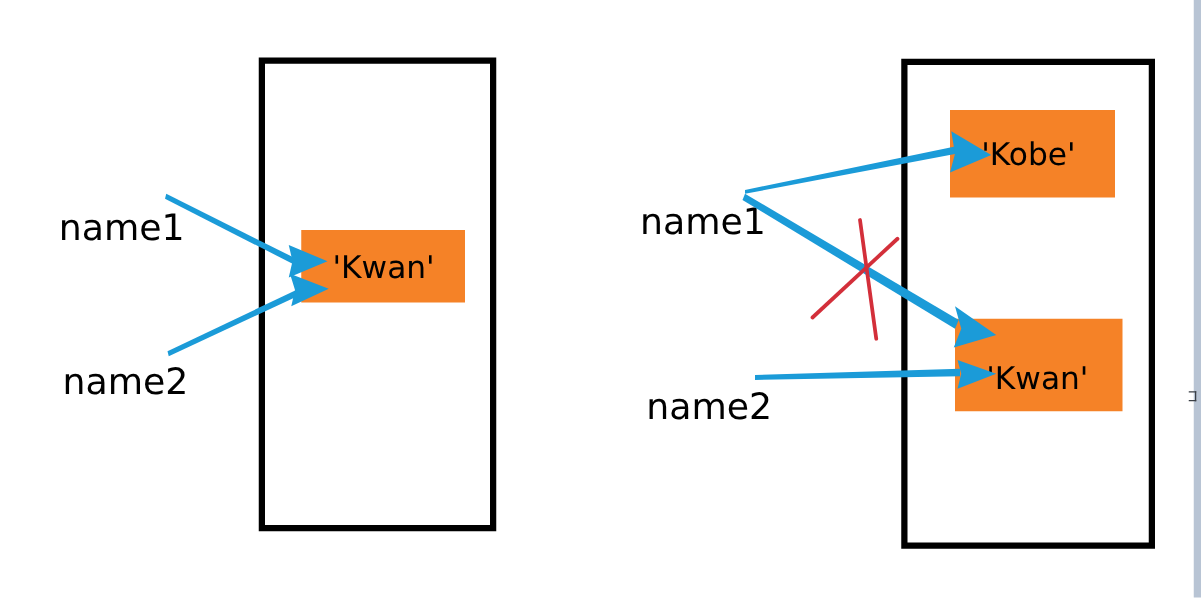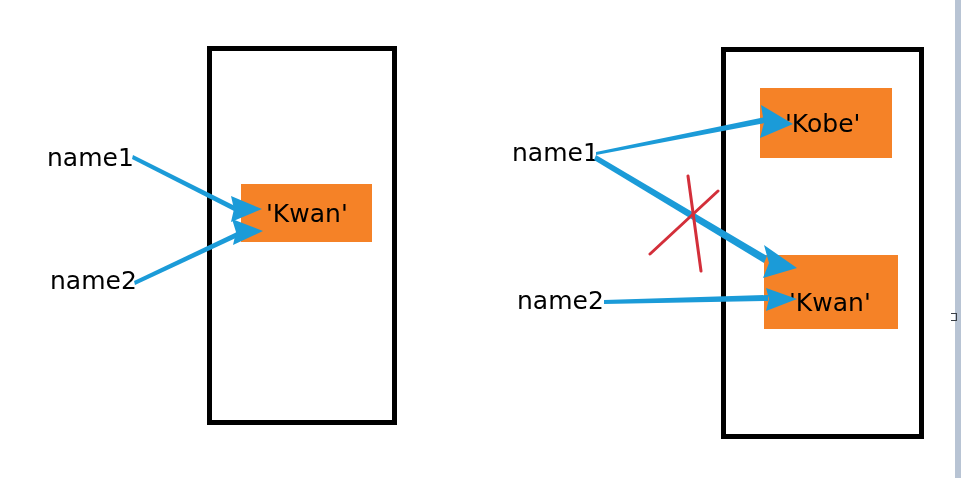--- a/index.html
+++ b/index.html
@@ -67,24 +67,25 @@
   #box-left-kwan  { left: 241px; top: 184px; width: 131px; height: 58px; }
   #box-left-kwan .value-text  { margin-left: 25px; }
   #box-right-kobe { left: 760px; top: 88px;  width: 132px; height: 70px; }
   #box-right-kobe .value-text { margin-left: 25px; }
   #box-right-kwan { left: 764px; top: 255px; width: 134px; height: 74px; }
   #box-right-kwan .value-text { margin-left: 25px; margin-top: 20px; }
 
   
   .var-label {
     position: absolute;
-    font-size: 25px;
+    font-size: 29px;
     color: #000000;
     line-height: 1;
     white-space: nowrap;
+    margin-top: 23px;
   }
   #label-left-name1  { left: 47px;  top: 145px; }
   #label-left-name2  { left: 50px;  top: 268px; }
   #label-right-name1 { left: 512px; top: 140px; }
   #label-right-name2 { left: 517px; top: 288px; }
 
   
   #overlay {
     position: absolute;
     left: 0;

